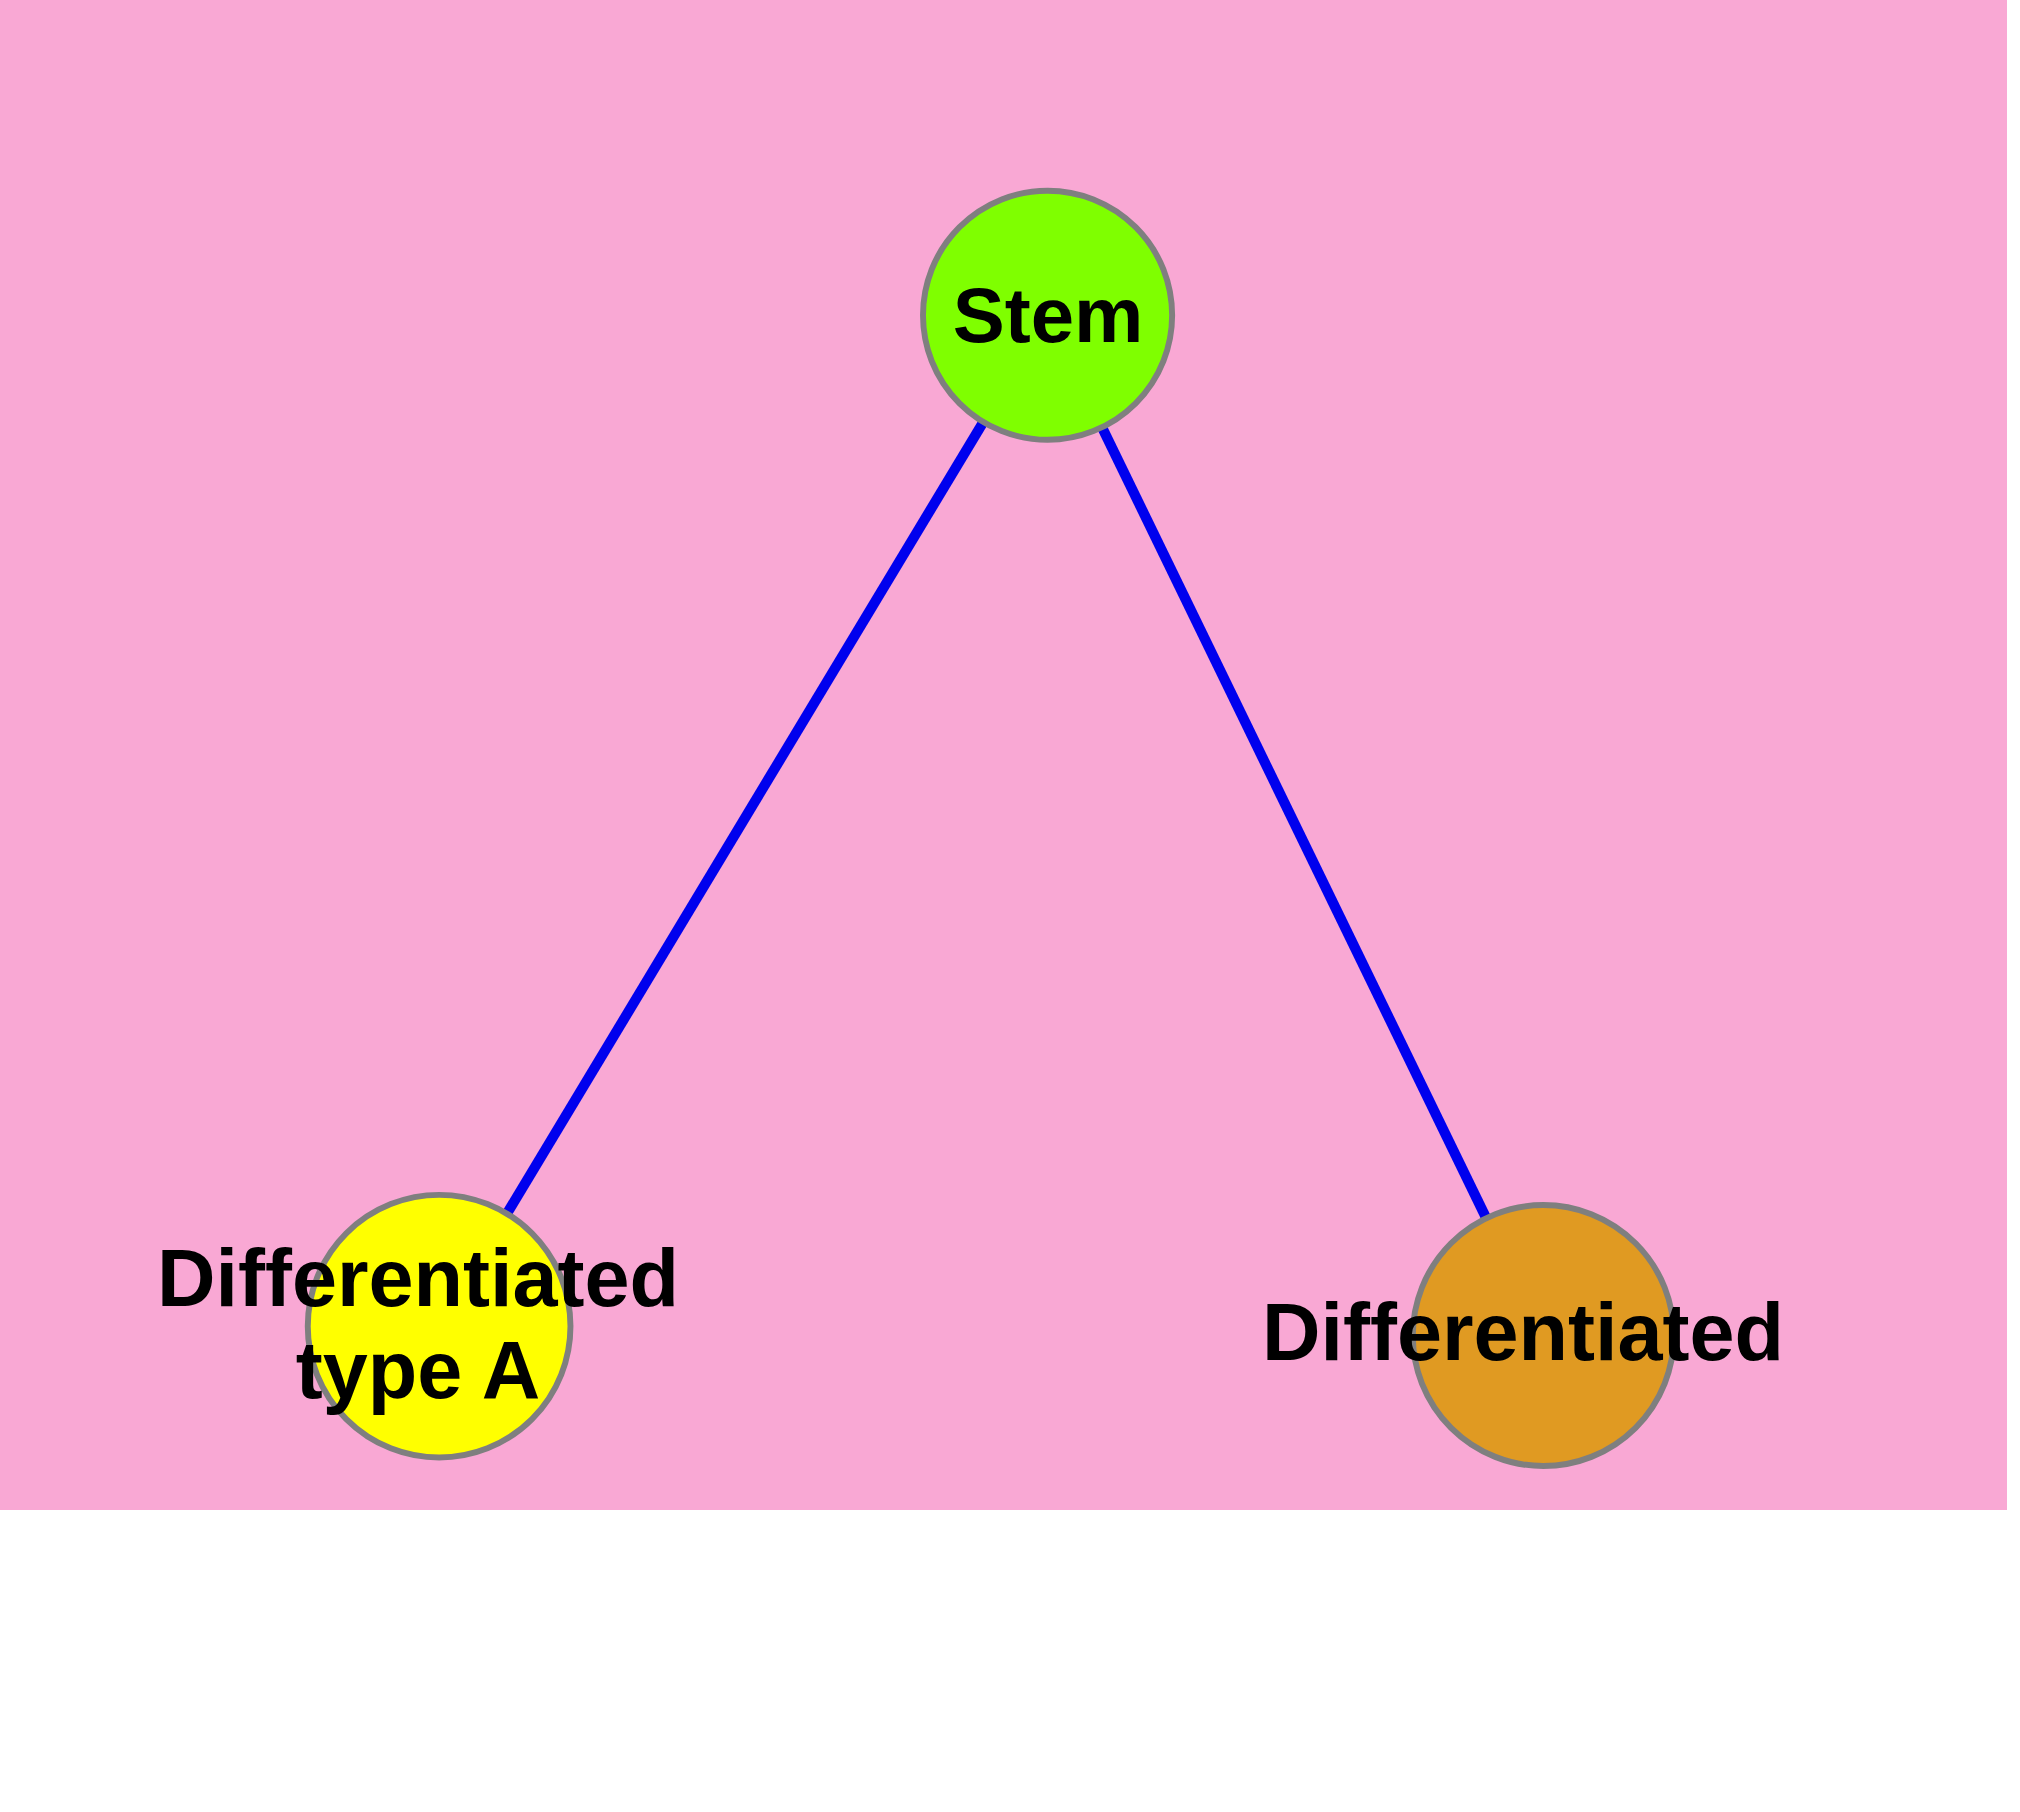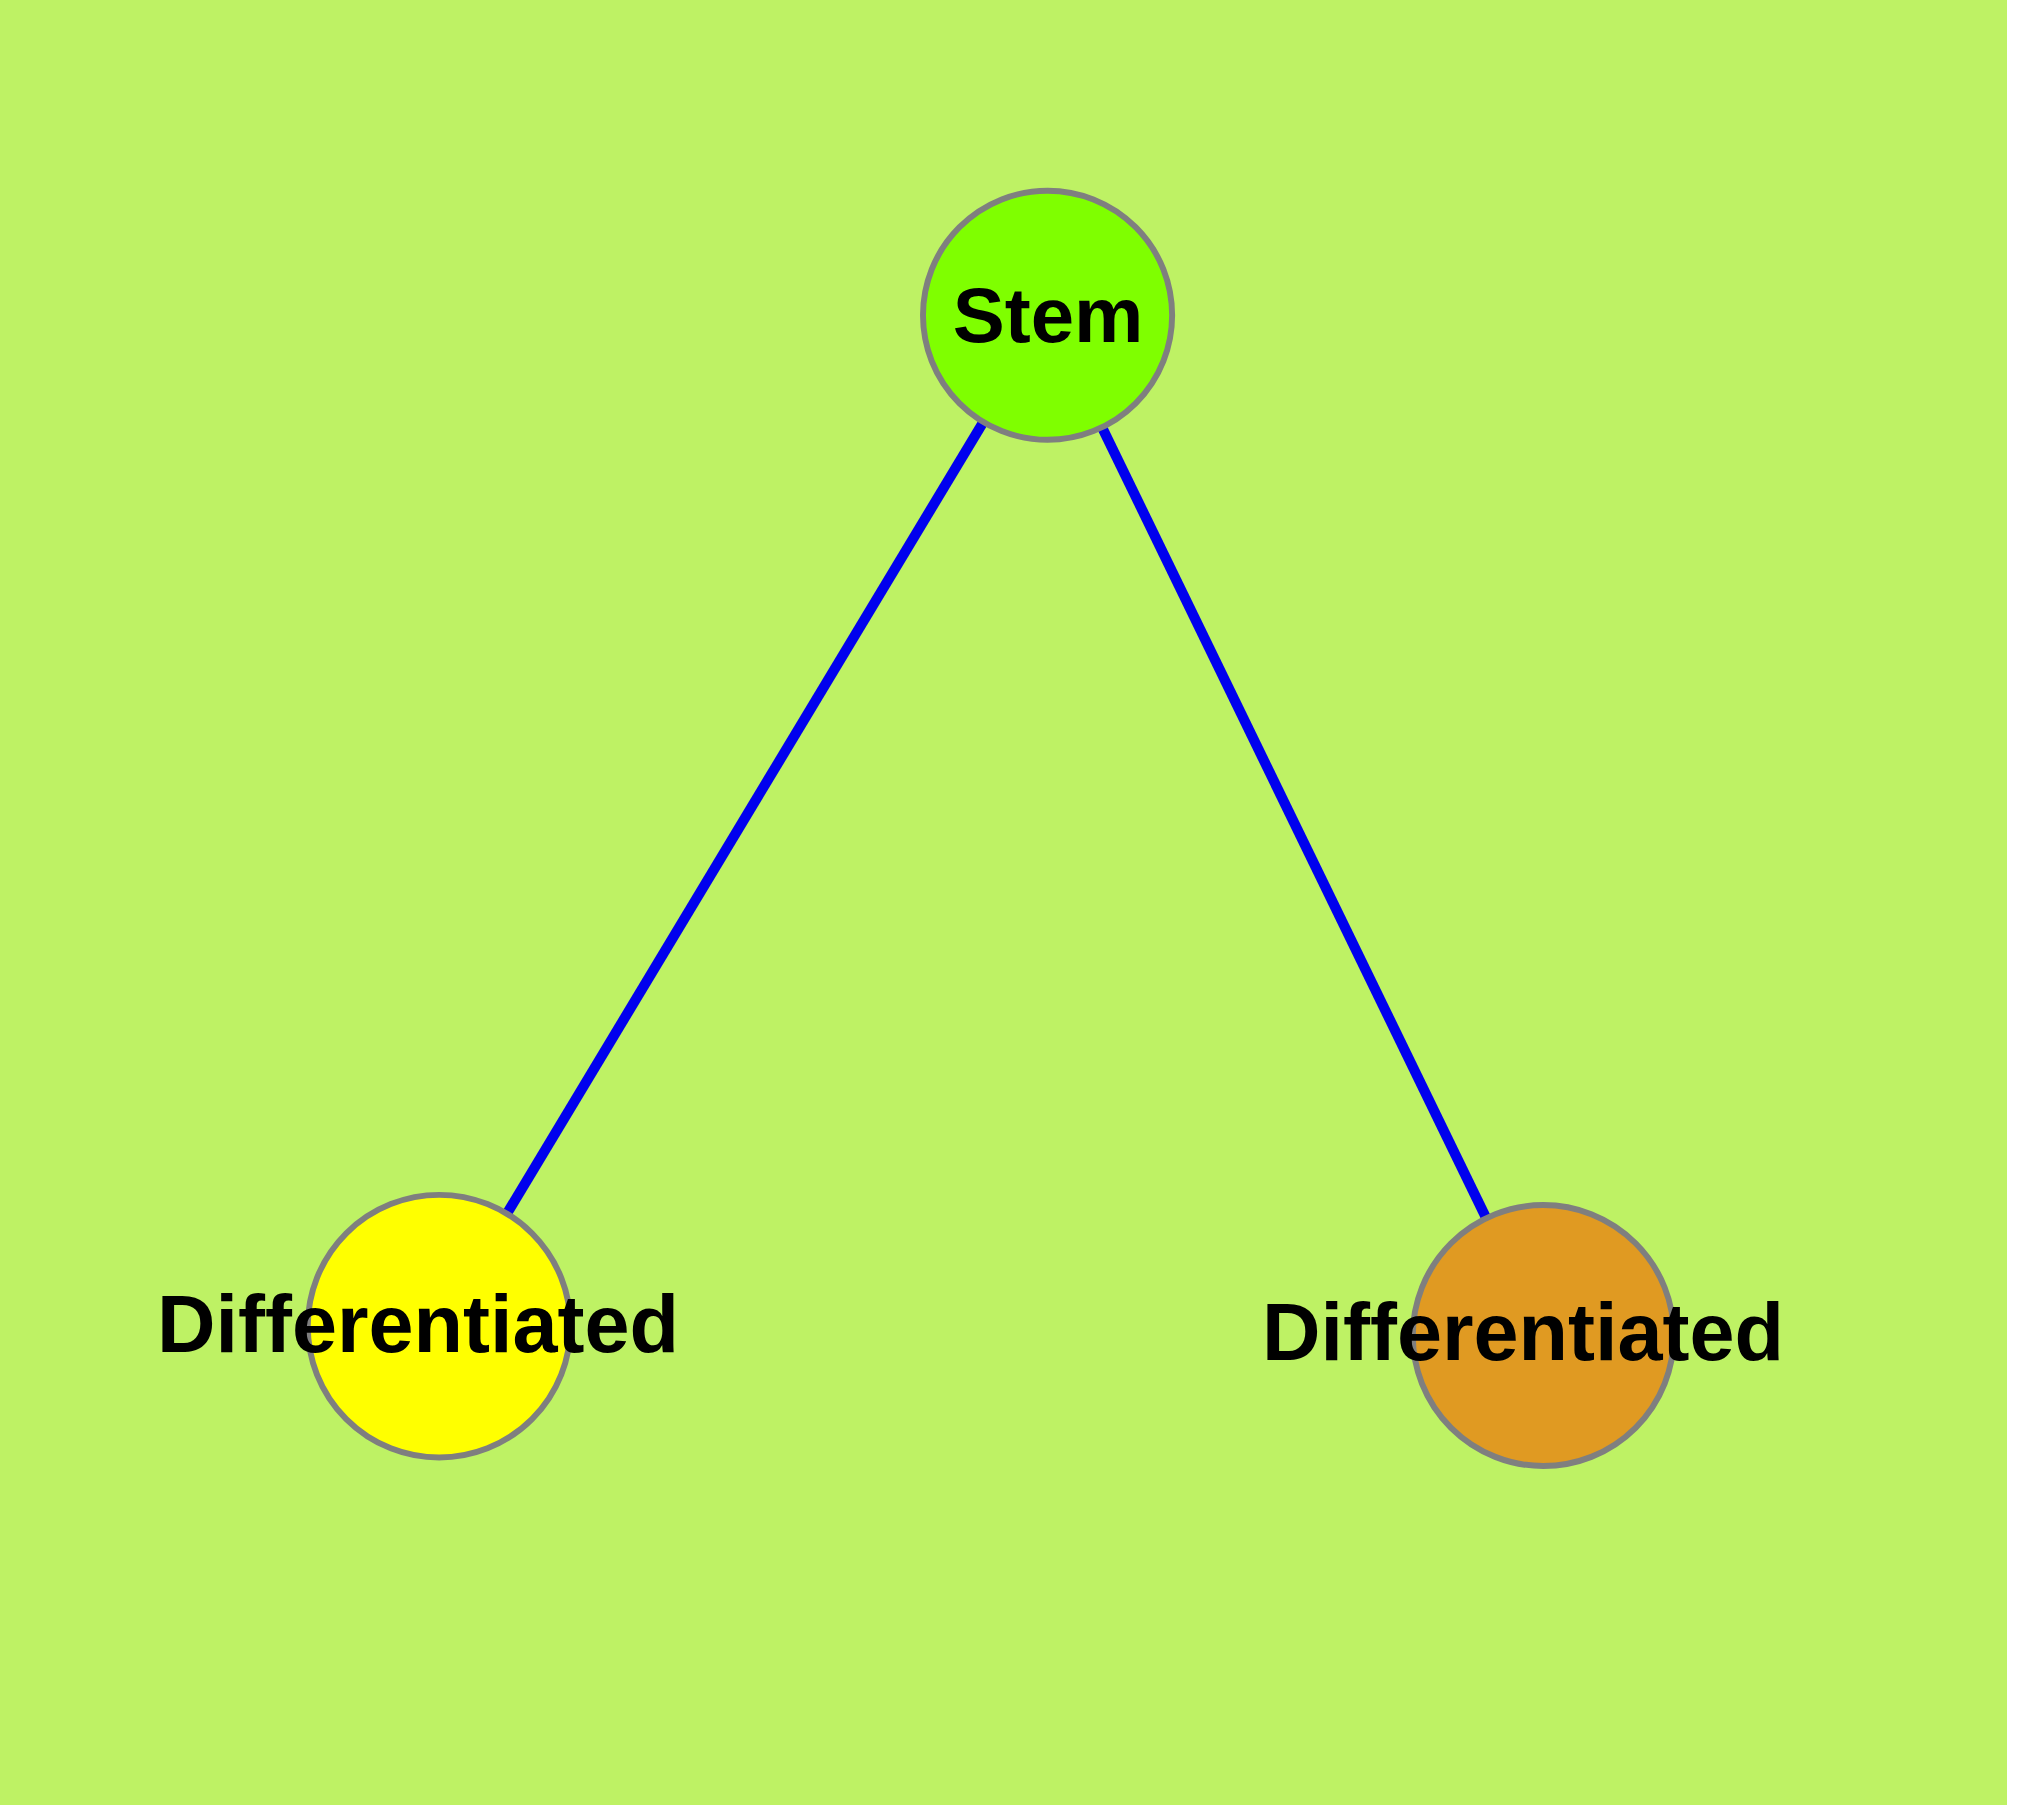--- a/index.html
+++ b/index.html
@@ -52,34 +52,34 @@
   }
   #label-diff-b {
     font-size: 81px;
     left: 1523px;
     top: 1332px;
   }
 </style>
 </head>
 <body style="background: rgb(255, 255, 255);">
 
-<div id="graph-canvas" style="background: #bef264; width: 2007px; height: 1805px;">
+<div id="graph-canvas" style="background: #f9a8d4; width: 2007px; height: 1510px;">
 
   <svg id="graph-svg" viewBox="0 0 2368 2130">
     <g>
       <line x1="1162.2610413383175" y1="494.52169593786516" x2="595.8642150903081" y2="1435.6239434502263" stroke="#0000ee" stroke-width="12"></line>
       <line x1="1298.4945533809923" y1="500.6212688388289" x2="1755.4462726772806" y2="1441.0825851340956" stroke="#0000ee" stroke-width="12"></line>
     </g>
     <g>
       <circle cx="1236" cy="372" r="147" fill="#7fff00" stroke="#7f7f7f" stroke-width="7"></circle>
       <circle cx="518" cy="1565" r="155" fill="#ffff00" stroke="#7f7f7f" stroke-width="7"></circle>
       <circle cx="1821" cy="1576" r="154" fill="#e09a22" stroke="#7f7f7f" stroke-width="7"></circle>
     </g>
   </svg>
 
   <div class="node-label" id="label-stem">Stem</div>
 
-  <div class="node-label" id="label-diff-a"><span>Differentiated</span><br></div>
+  <div class="node-label" id="label-diff-a"><span>Differentiated</span><br><span>type A</span></div>
 
   <div class="node-label" id="label-diff-b"><span>Differentiated</span><br></div>
 
 </div>
 
 
 </body></html>

